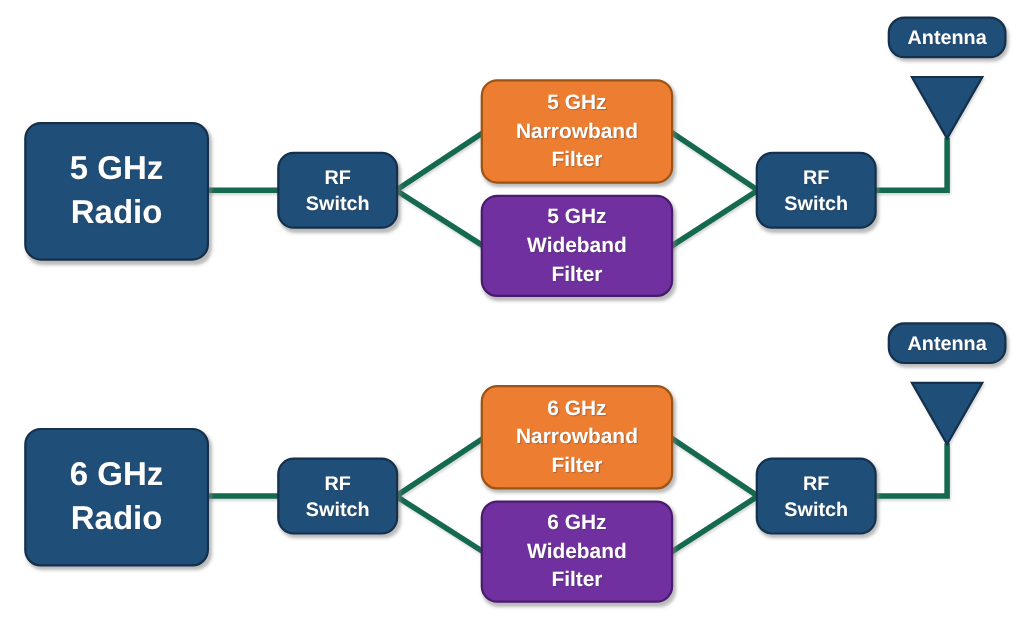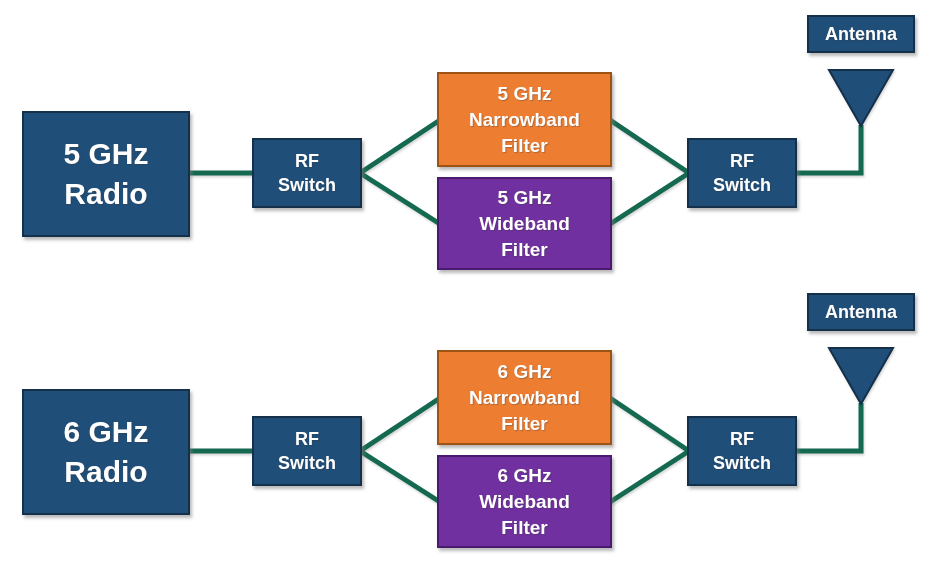--- a/index.html
+++ b/index.html
@@ -50,20 +50,21 @@
   .box {
     position: absolute;
     display: flex;
     flex-direction: column;
     align-items: center;
     justify-content: center;
     text-align: center;
     color: var(--label-text, #ffffff);
     font-weight: bold;
     box-shadow: 2px 3px 3px rgba(130,130,130,0.55);
+    border-radius: 15px;
   }
   .box span { text-shadow: 1px 1px 1px rgba(60,60,60,0.35); }
 
   .navy   { background: var(--navy, #1F4E79);   border: 2px solid var(--navy-border, #14304A); }
   .orange { background: var(--orange, #ED7D31); border: 2px solid var(--orange-border, #9C5313); }
   .purple { background: var(--purple, #7030A0); border: 2px solid var(--purple-border, #4A1A6E); }
 
   .radio        { left: 22px;  top: 111px; width: 168px; height: 126px; font-size: 30px; line-height: 40px; }
   .switch-in    { left: 252px; top: 138px; width: 110px; height: 70px;  font-size: 18px; line-height: 24px; }
   .narrowband   { left: 437px; top: 72px;  width: 175px; height: 95px;  font-size: 19px; line-height: 26px; }

